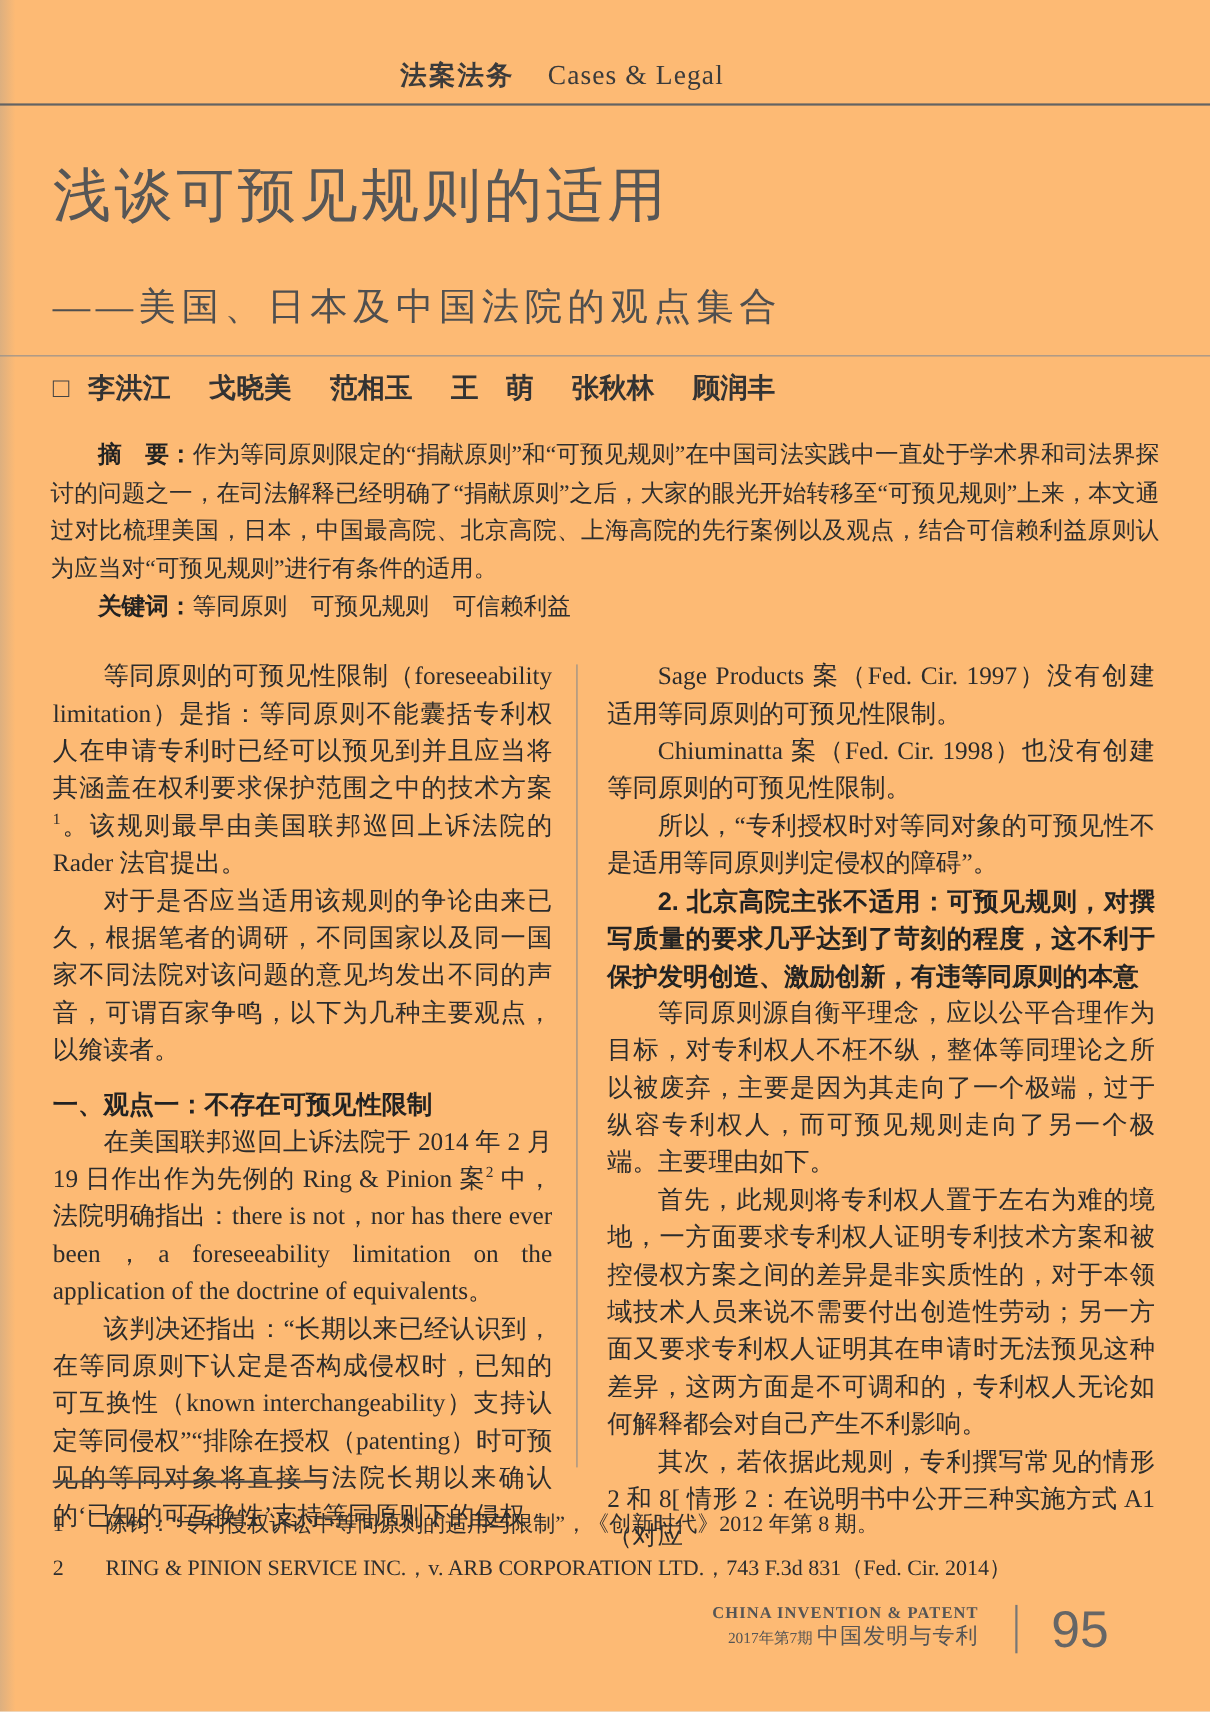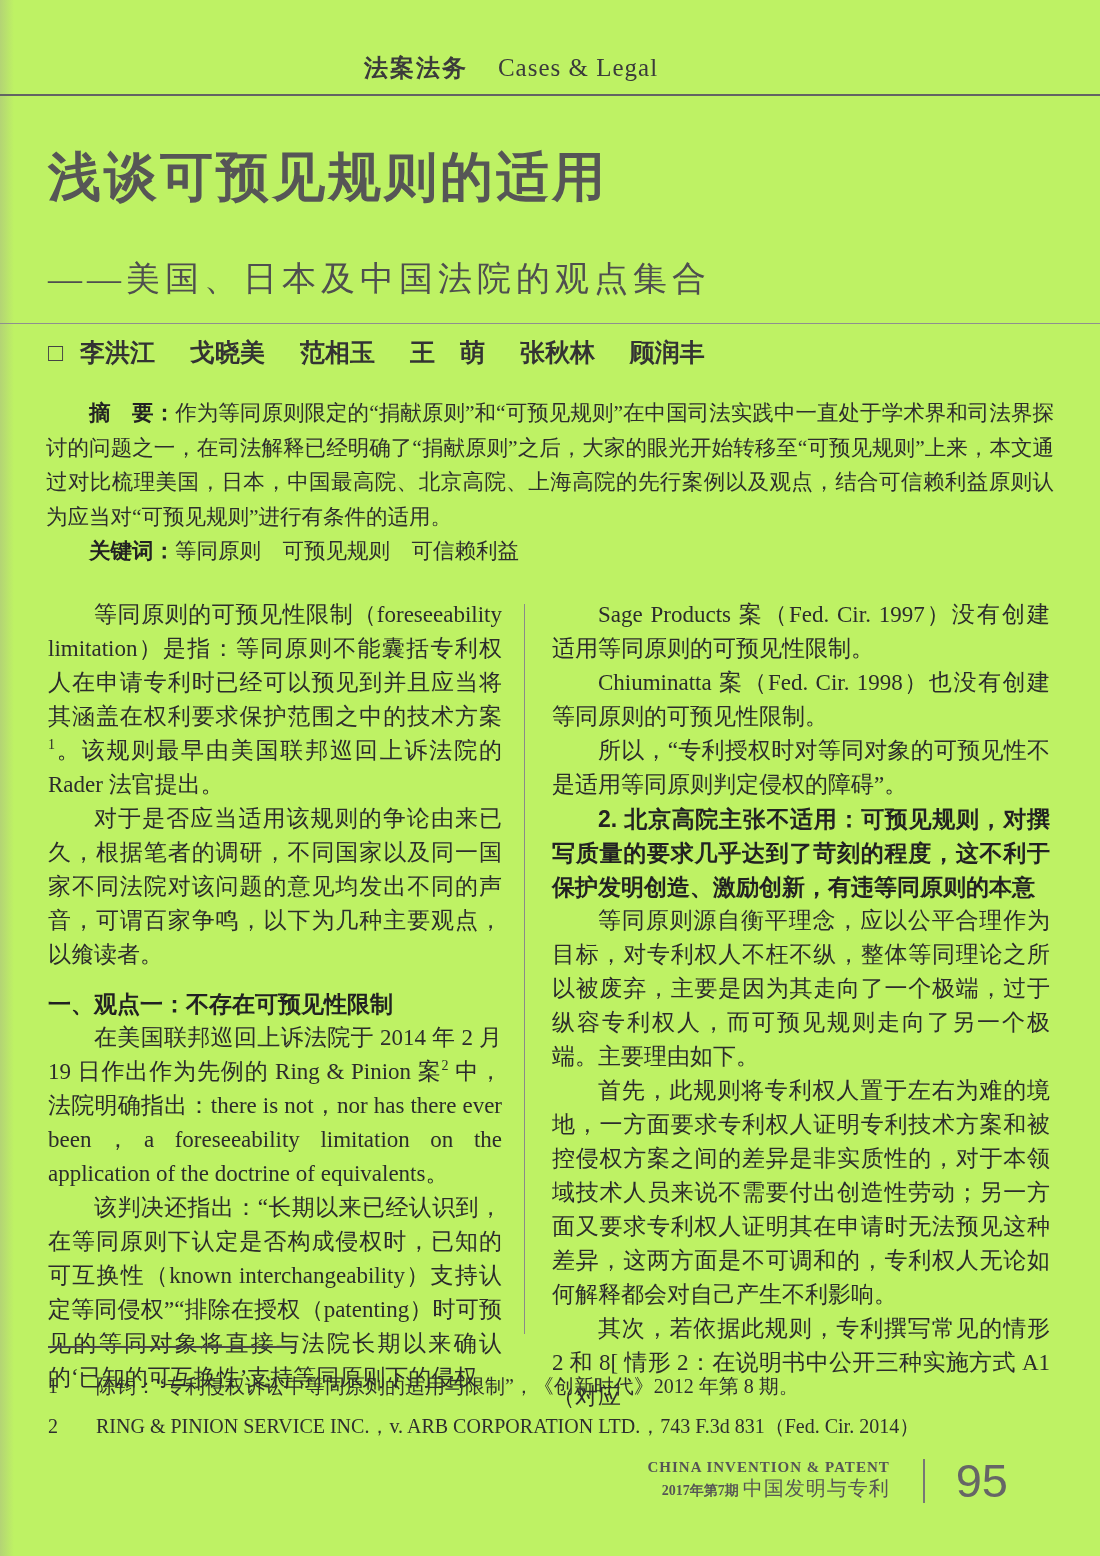--- a/index.html
+++ b/index.html
@@ -1,33 +1,33 @@
 <!DOCTYPE html>
 <html><head>
 <meta charset="utf-8">
 <style>
   html,body{margin:0;padding:0;background:#e8e8e6;}
   .page{
     position:relative;width:1100px;height:1556px;margin:0 auto;
-    background:#bef264;overflow:hidden;
+    background:#fdba74;overflow:hidden;
     font-family:"Liberation Serif","DejaVu Serif",serif;
     color:#2c2c2c;
   }
   .edge-shadow{
     position:absolute;left:0;top:0;width:14px;height:100%;
     background:linear-gradient(to right, rgba(160,155,148,.35), rgba(160,155,148,0));
   }
   
   .header{position:absolute;top:52px;left:0;right:78px;text-align:center;white-space:nowrap;}
   .sec-cn{font-family:"Liberation Sans","DejaVu Sans",sans-serif;font-weight:bold;font-size:24px;color:#3b3b3b;letter-spacing:2px;}
   .sec-en{font-size:25px;color:#3b3b3b;margin-left:26px;letter-spacing:1px;}
   .header-rule{position:absolute;top:94px;left:0;right:0;border-top:2px solid #636363;}
   
   .title{position:absolute;top:142px;left:48px;margin:0;
-    font-size:53px;font-weight:bold;color:#565656;letter-spacing:3px;white-space:nowrap;}
+    font-size:53px;font-weight:normal;color:#565656;letter-spacing:3px;white-space:nowrap;}
   .subtitle{position:absolute;top:256px;left:48px;
     font-size:34px;color:#4f4f4f;letter-spacing:5px;white-space:nowrap;}
   .authors-rule{position:absolute;top:323px;left:0;right:0;border-top:1.5px solid #8f8f8f;}
   .authors{position:absolute;top:336px;left:48px;white-space:nowrap;
     font-family:"Liberation Sans","DejaVu Sans",sans-serif;font-weight:bold;font-size:25px;color:#333;}
   .author-bullet{margin-right:10px;font-weight:normal;color:#444;}
   .author{margin-right:28px;}
   
   .front-matter{position:absolute;top:396px;left:46px;width:1008px;}
   .front-matter p{margin:0;font-size:21.5px;line-height:34.6px;text-align:justify;color:#2e2e2e;}
@@ -49,21 +49,21 @@
   .footnote-rule{position:absolute;top:1346px;left:48px;width:248px;border-top:2px solid #4a4a4a;}
   .footnotes{position:absolute;top:1366px;left:48px;width:1004px;}
   .footnote{display:flex;line-height:40px;font-size:20px;color:#2e2e2e;}
   .fn-num{width:48px;flex:none;}
   .fn-text{flex:1;}
   
   .footer{position:absolute;top:1458px;right:92px;display:flex;align-items:center;gap:21px;}
   .footer-text{text-align:right;color:#555;}
   .footer-en{font-size:15px;font-weight:bold;letter-spacing:1px;line-height:18px;}
   .footer-cn{line-height:24px;white-space:nowrap;}
-  .issue{font-size:14px;font-weight:bold;}
+  .issue{font-size:14px;font-weight:normal;}
   .jcn{font-size:20px;letter-spacing:1px;}
   .footer-bar{width:2px;height:44px;background:#777;margin:0 10px 0 12px;}
   .page-num{font-family:"Liberation Sans","DejaVu Sans",sans-serif;font-size:47px;color:#666;line-height:44px;}
 </style>
 </head>
 <body>
 
 <div class="page">
   <div class="edge-shadow"></div>
 

